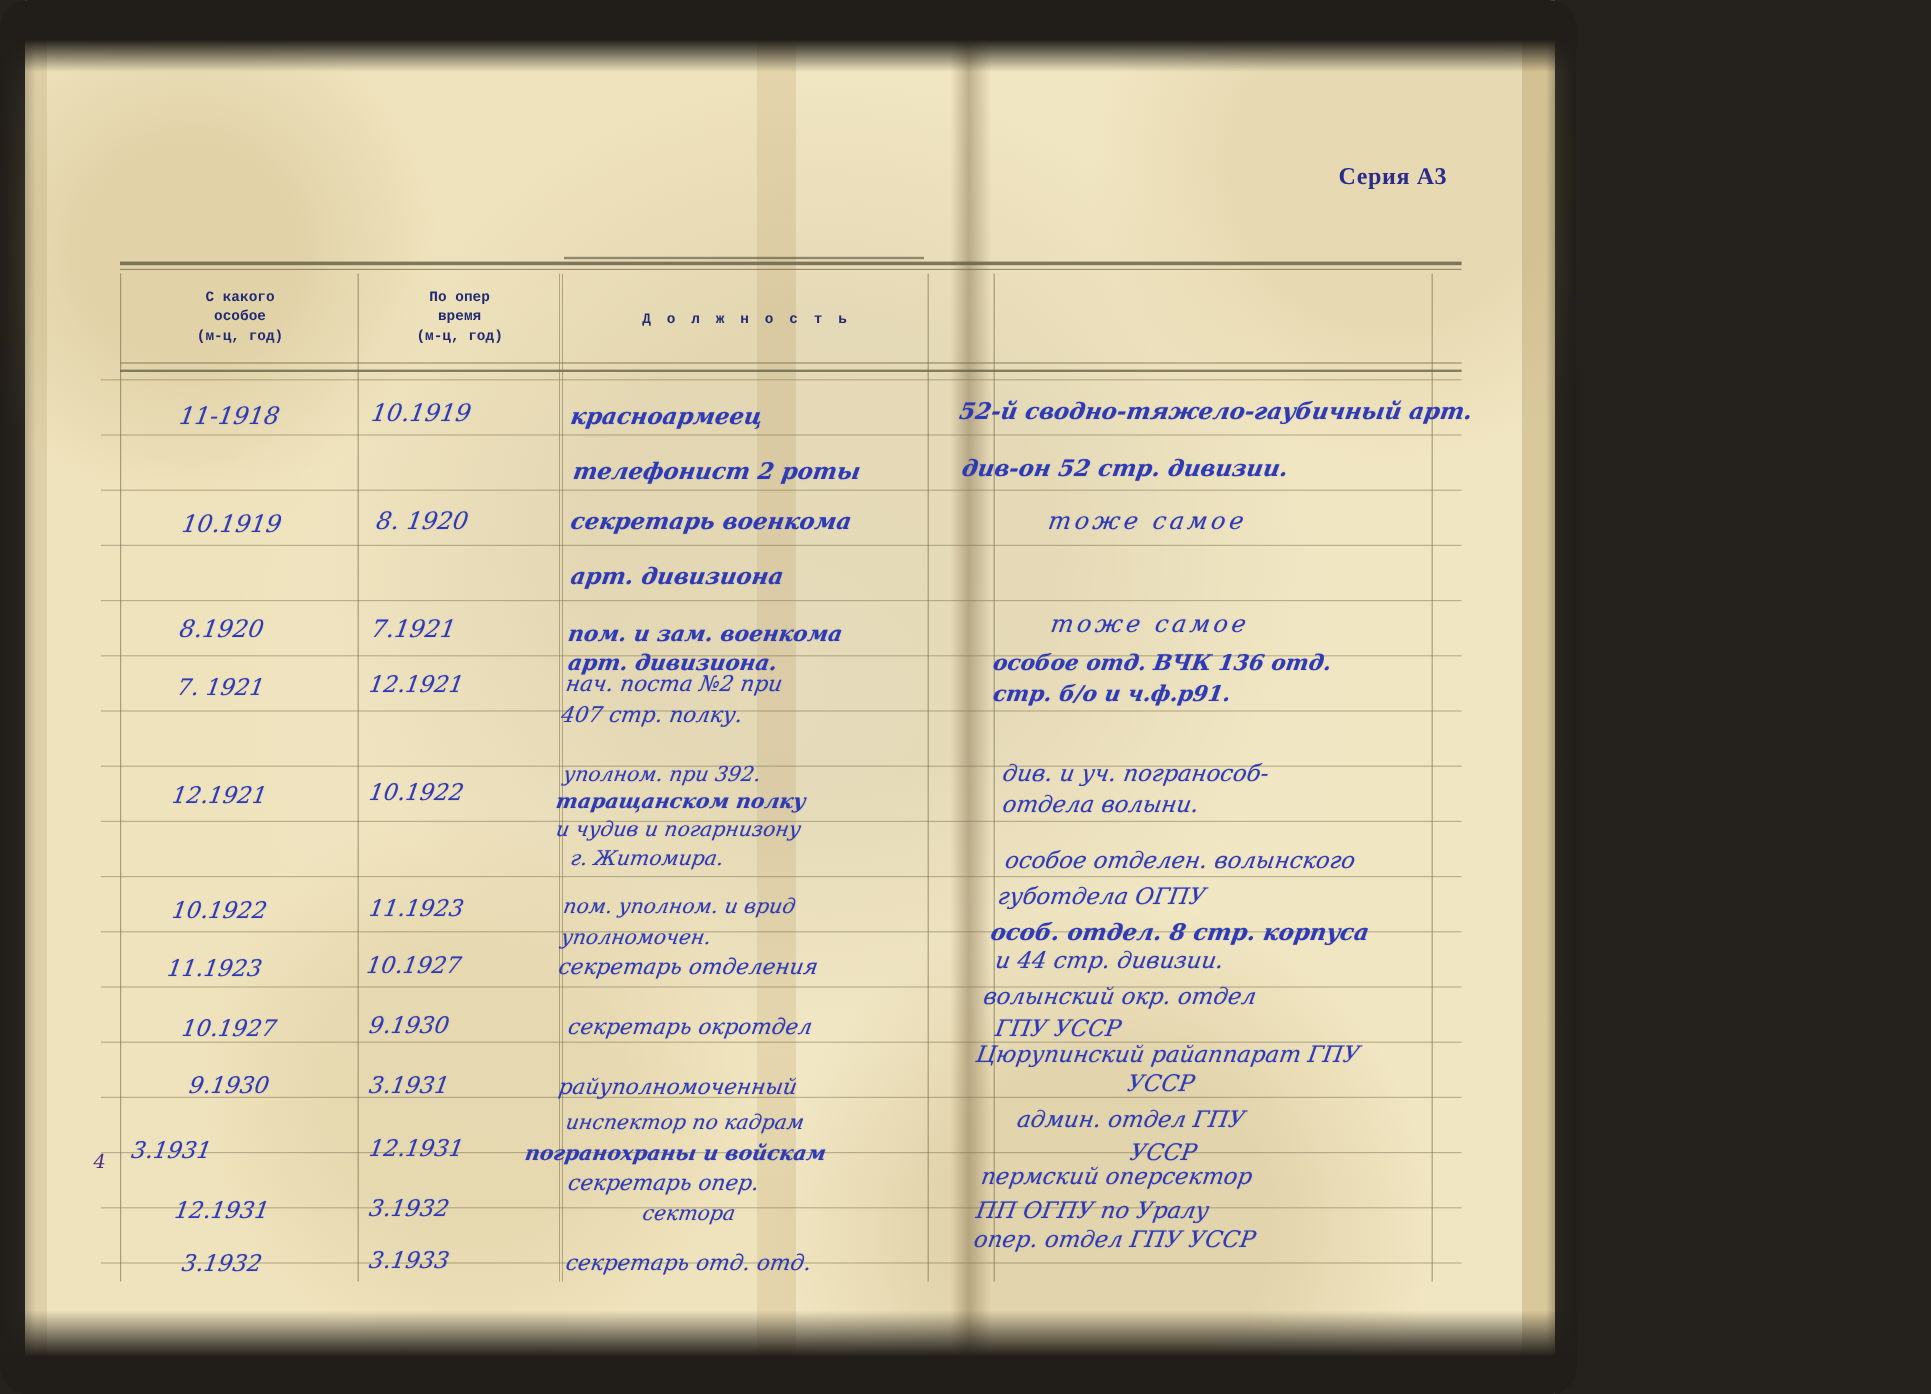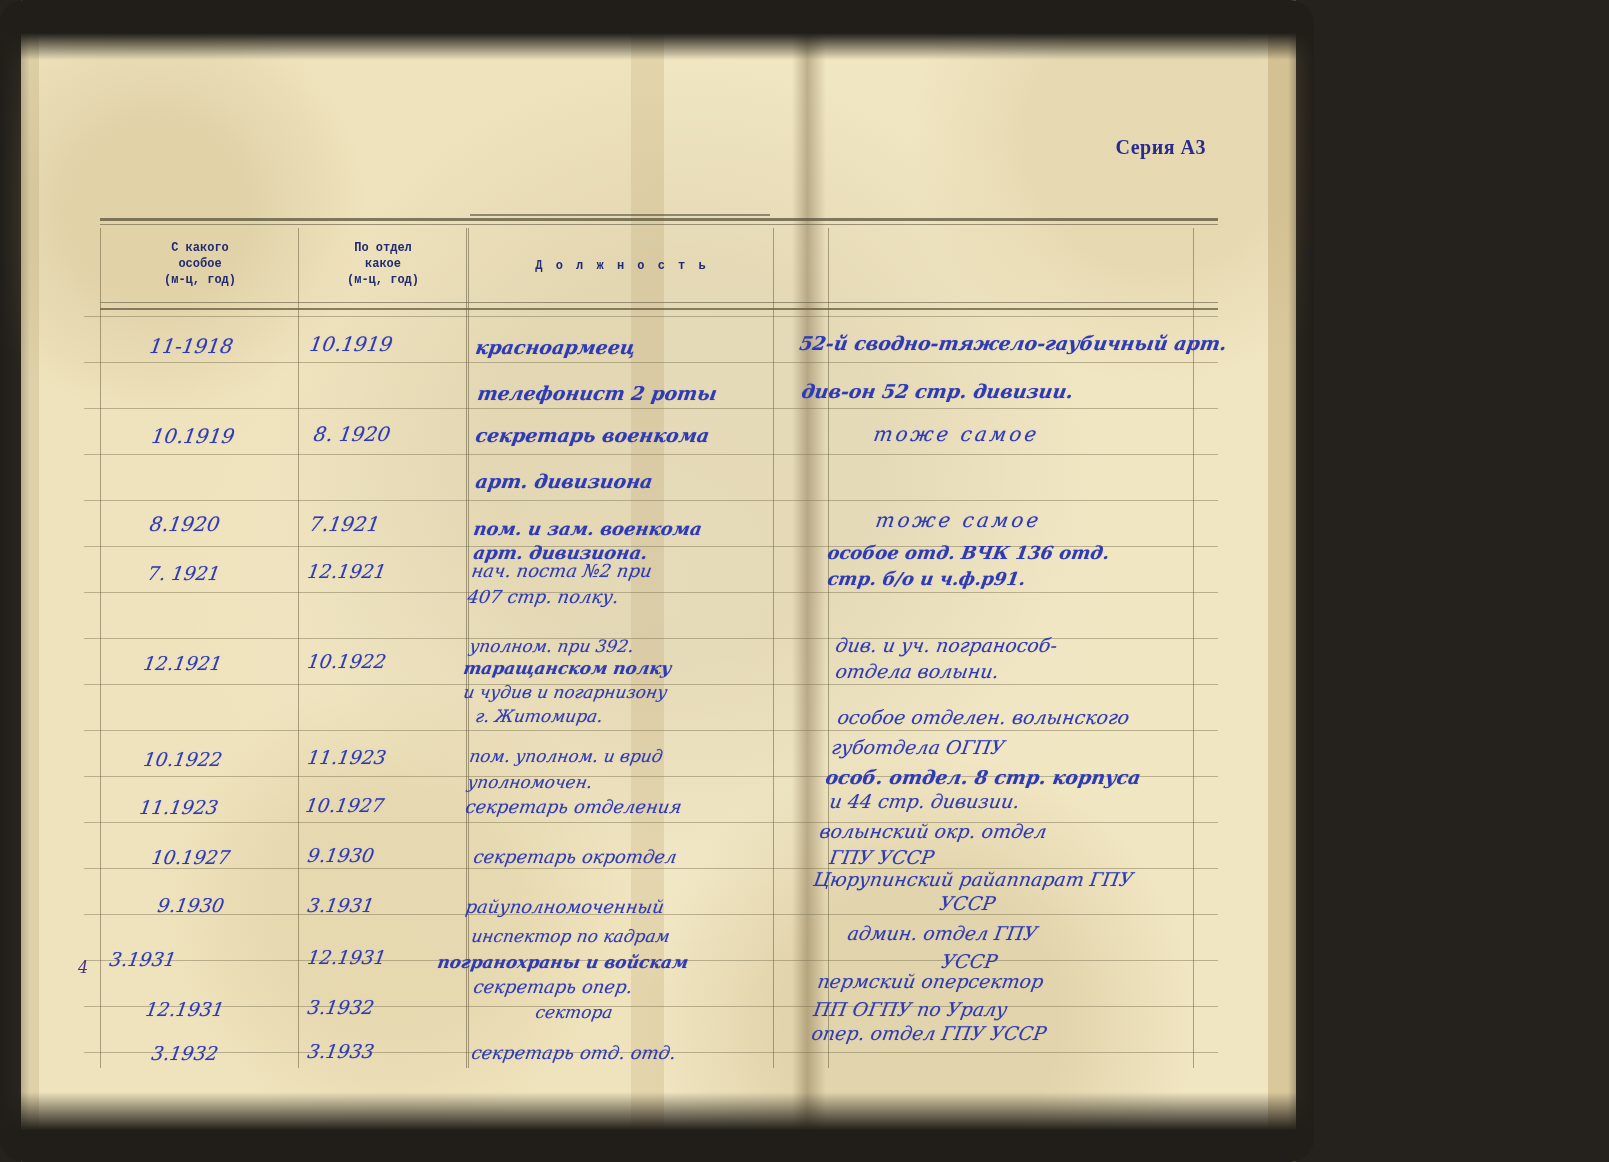--- a/index.html
+++ b/index.html
@@ -135,22 +135,22 @@
   <div class="serial">Серия А3</div>
 
 
   <div class="colhead" style="left:108px;width:184px;top:240px;">
     <div>С какого</div>
     <div>особое</div>
     <div>(м-ц, год)</div>
   </div>
 
   <div class="colhead" style="left:302px;width:162px;top:240px;">
-    <div>По отдел</div>
-    <div>какое</div>
+    <div>По опер</div>
+    <div>время</div>
     <div>(м-ц, год)</div>
   </div>
 
   <div class="colhead spaced" style="left:472px;width:300px;top:258px;">Д о л ж н о с т ь</div>
 
   <div class="colhead" style="left:832px;width:358px;top:246px;">
   </div>
 
   <div class="colhead" style="left:1198px;width:310px;top:246px;">
     <div>Чей приказ, №</div>

